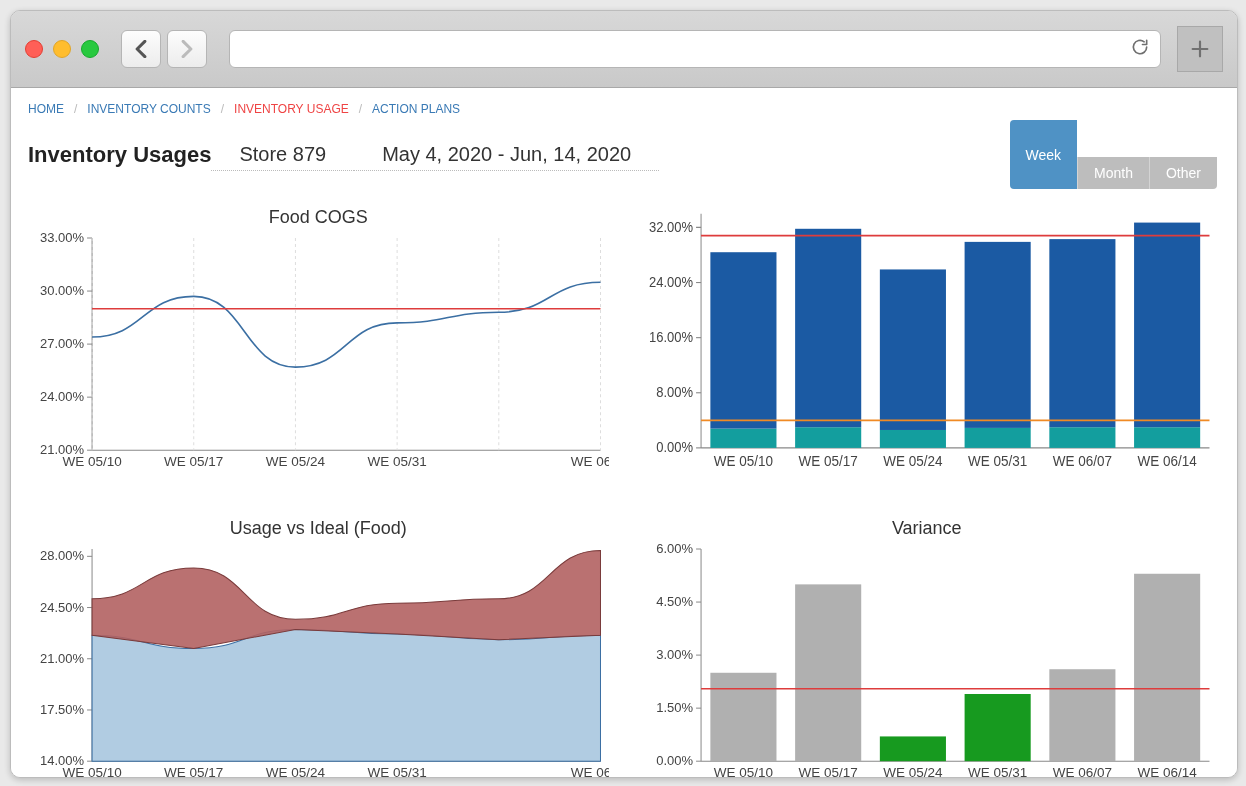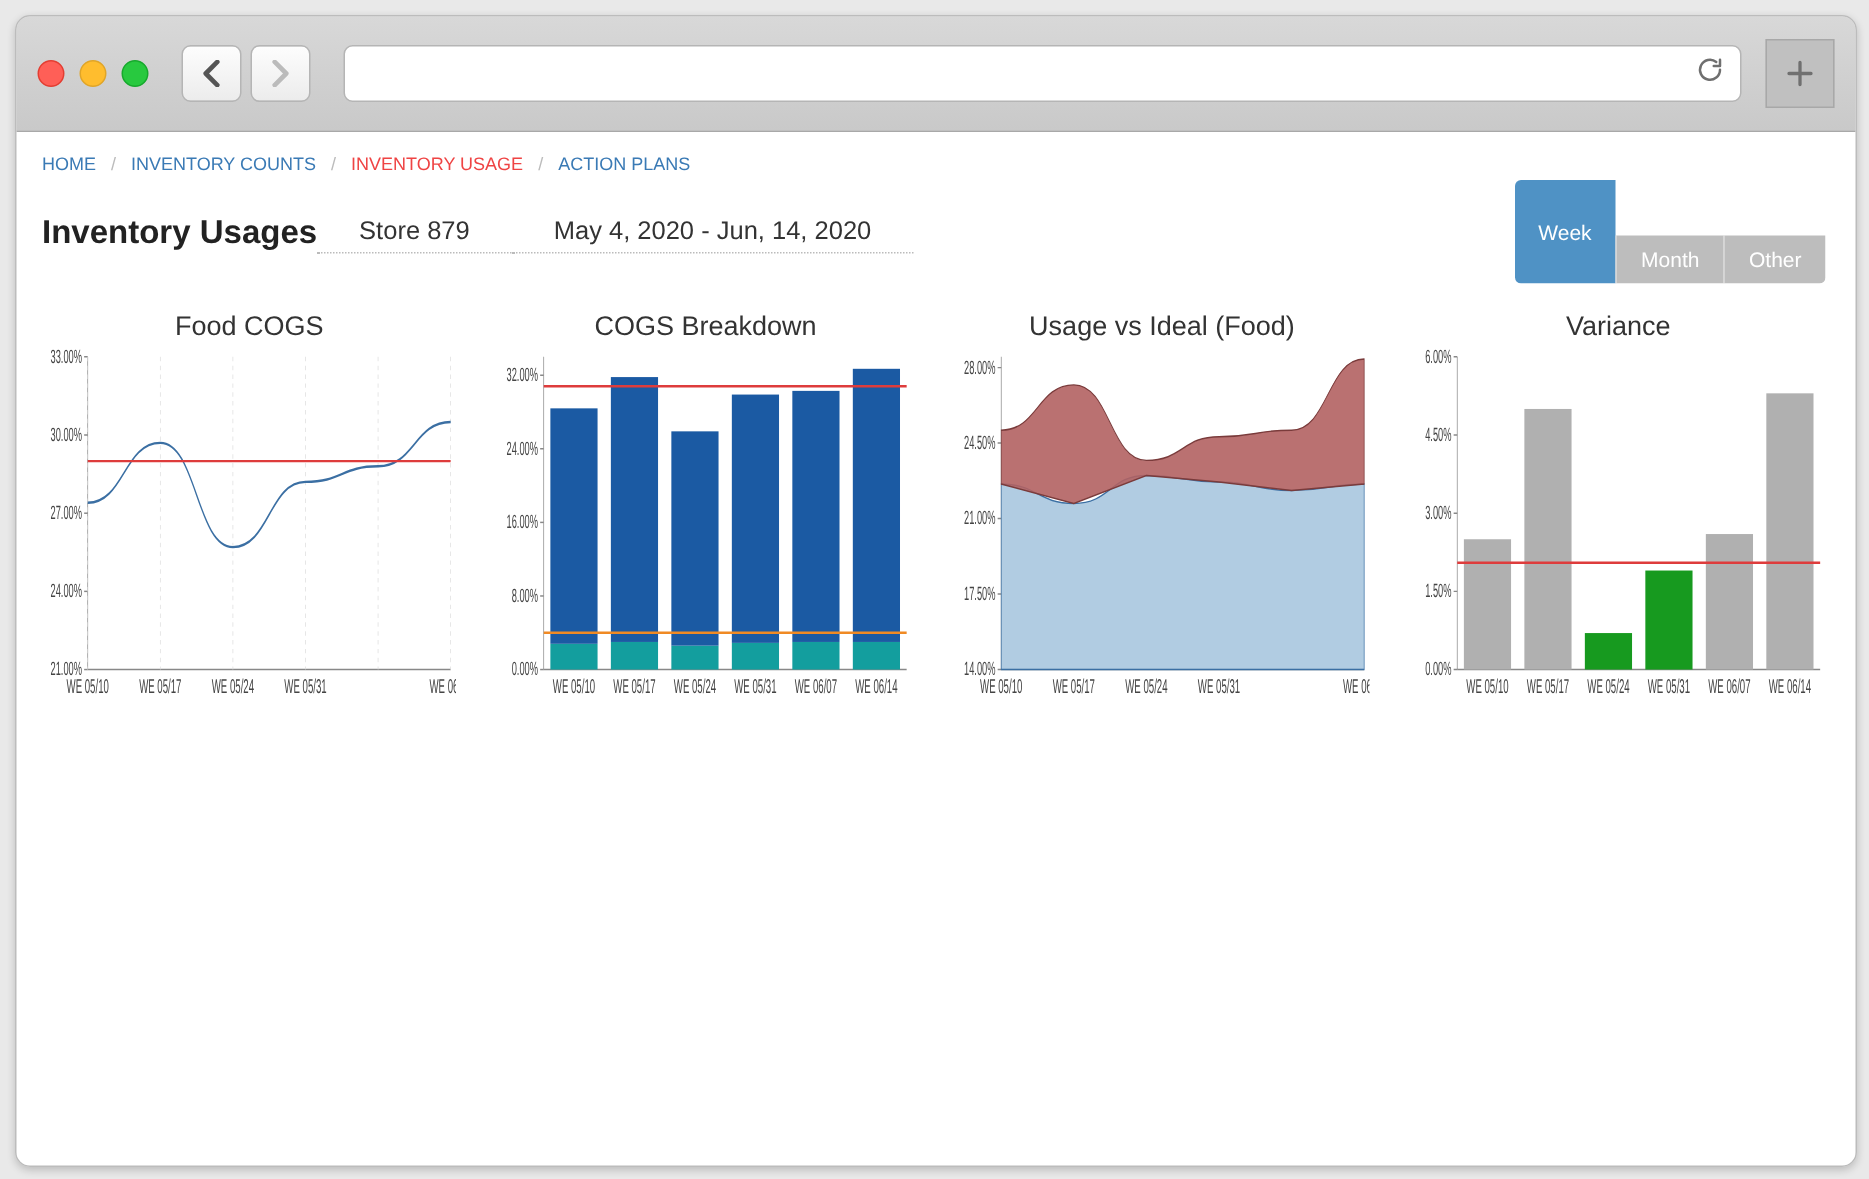--- a/index.html
+++ b/index.html
@@ -21,28 +21,28 @@
   .reload svg{width:20px;height:20px;stroke:#6f6f6f;}
   .newtab{width:44px;height:44px;margin-left:16px;background:#c0c0c0;border:1px solid #a8a8a8;display:flex;align-items:center;justify-content:center;color:#606060;}
   .newtab svg{width:22px;height:22px;}
   
   .page{flex:1;background:#fff;padding:14px 20px 18px 17px;display:flex;flex-direction:column;gap:4px;overflow:hidden;}
   .crumbs{font-size:12px;color:#3a7ab5;display:flex;gap:10px;align-items:center;}
   .crumbs .sep{color:#bbb;}
   .crumbs .muted{color:#ef4444;}
   .headerrow{display:flex;align-items:center;margin-top:0px;}
   .headerrow h1{margin:0;font-size:22px;font-weight:700;color:#222;}
-  .selbox{font-size:17px;color:#333;padding:4px 28px;border-bottom:1px dotted #bbb;}
+  .selbox{font-size:20px;color:#333;padding:4px 28px;border-bottom:1px dotted #bbb;}
   .seg{margin-left:auto;display:flex;border-radius:4px;overflow:hidden;}
   .seg button{border:none;padding:8px 16px;font-size:14px;color:#fff;cursor:pointer;}
   .seg button.active{background:#4f92c5;}
   .seg button.inactive{background:#bdbdbd;margin-top:37px;}
   .seg button + button{border-left:1px solid rgba(255,255,255,.35);}
   
-  .grid{flex:1;display:grid;grid-template-columns:1fr 1fr 1fr 1fr;grid-template-rows:1fr 1fr;gap:30px 28px;margin-top:14px;}
+  .grid{flex:1;display:grid;grid-template-columns:1fr 1fr;grid-template-rows:1fr 1fr;gap:46px 28px;margin-top:14px;}
   .card{display:flex;flex-direction:column;}
   .card h2{margin:0 0 4px 0;text-align:center;font-size:18px;font-weight:500;color:#333;}
   .plot{flex:1;position:relative;}
   .plot svg{width:100%;height:100%;display:block;}
   .xlab{font-size:13.5px;fill:#444;text-anchor:middle;}
 </style>
 </head>
 <body>
 <div class="outer">
   <div class="window">
@@ -131,21 +131,20 @@
                 <text x="165.60000000000002" y="234" text-anchor="middle" class="xlab" font-size="13" fill="#444">WE 05/17</text>
                 <text x="267.20000000000005" y="234" text-anchor="middle" class="xlab" font-size="13" fill="#444">WE 05/24</text>
                 <text x="368.8" y="234" text-anchor="middle" class="xlab" font-size="13" fill="#444">WE 05/31</text>
                 <text x="572" y="234" text-anchor="middle" class="xlab" font-size="13" fill="#444">WE 06/14</text>
                 <path d="M64,104.93333333333337 C114.80000000000001,104.93333333333337 114.80000000000001,64.30000000000001 165.60000000000002,64.30000000000001 C216.40000000000003,64.30000000000001 216.40000000000003,134.9666666666667 267.20000000000005,134.9666666666667 C318,134.9666666666667 318,90.80000000000001 368.8,90.80000000000001 C419.6,90.80000000000001 419.6,80.19999999999999 470.40000000000003,80.19999999999999 C521.2,80.19999999999999 521.2,50.166666666666686 572,50.166666666666686" fill="none" stroke="#3b6fa3" stroke-width="1.6"></path>
                 <line x1="64" y1="76.66666666666669" x2="572" y2="76.66666666666669" stroke="#de3c3c" stroke-width="1.6"></line>
               </svg>
             </div>
         </div>
         <div class="card">
-          <h2>COGS Breakdown</h2>
           <div class="plot" id="plot1">
               <svg viewBox="0 0 580 240" preserveAspectRatio="none">
                 <line x1="64" y1="6" x2="64" y2="218" stroke="#888" stroke-width="1"></line>
                 <line x1="64" y1="218" x2="572" y2="218" stroke="#888" stroke-width="1"></line>
                 <line x1="59" y1="218" x2="64" y2="218" stroke="#888"></line>
                 <text x="56" y="222" text-anchor="end" class="" font-size="13" fill="#444">0.00%</text>
                 <line x1="59" y1="168.11764705882354" x2="64" y2="168.11764705882354" stroke="#888"></line>
                 <text x="56" y="172.11764705882354" text-anchor="end" class="" font-size="13" fill="#444">8.00%</text>
                 <line x1="59" y1="118.23529411764706" x2="64" y2="118.23529411764706" stroke="#888"></line>
                 <text x="56" y="122.23529411764706" text-anchor="end" class="" font-size="13" fill="#444">16.00%</text>

